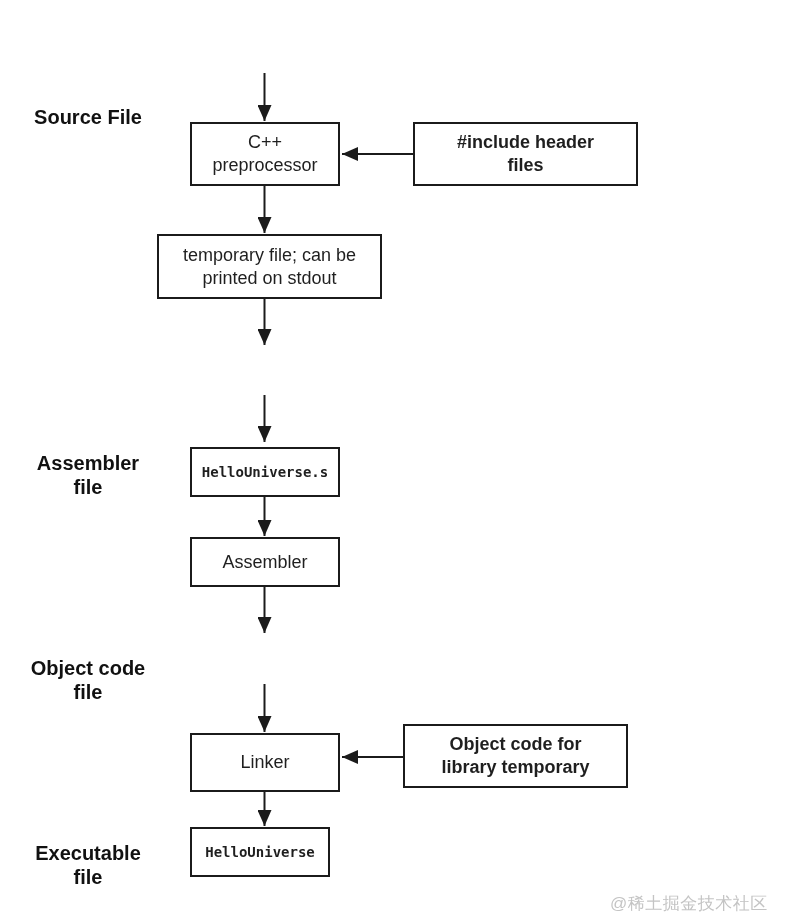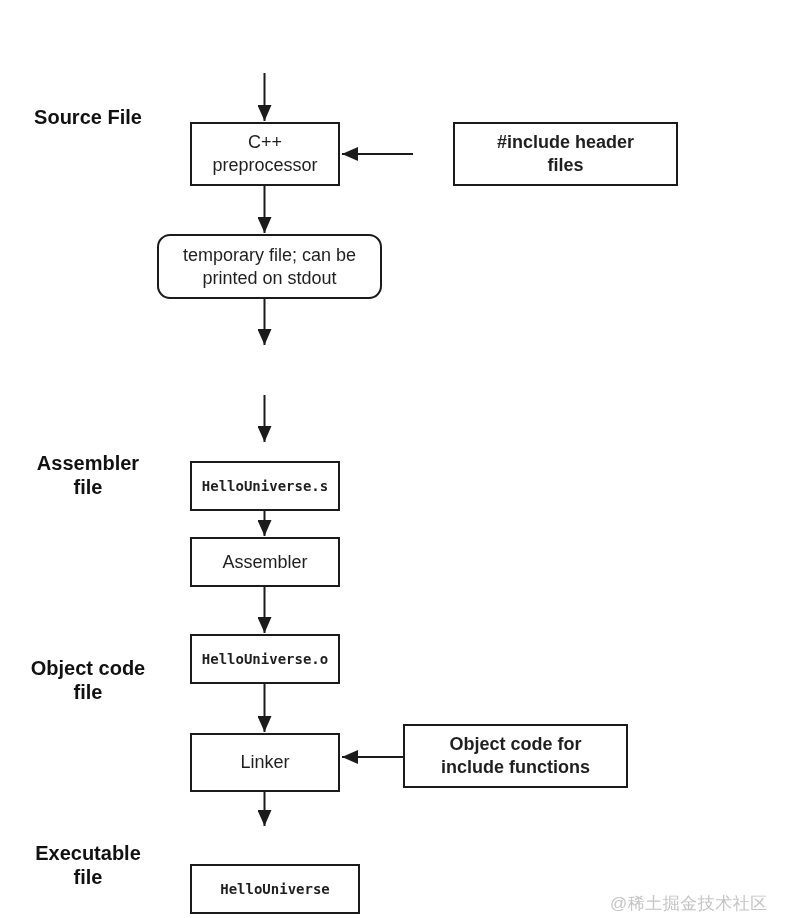--- a/index.html
+++ b/index.html
@@ -43,29 +43,29 @@
     font-weight: bold;
     font-size: 20px;
     line-height: 24px;
     color: #111111;
     white-space: pre-line;
   }
 
   
   #box-cpp          { left: 190px; top: 27px;  width: 150px; height: 46px; }
   #box-preprocessor { left: 190px; top: 122px; width: 150px; height: 64px; }
-  #box-include      { left: 413px; top: 122px; width: 225px; height: 64px; margin-left: 40px; }
-  #box-temp         { left: 157px; top: 234px; width: 225px; height: 65px; border-radius: 13px; }
+  #box-include      { left: 413px; top: 122px; width: 225px; height: 64px; }
+  #box-temp         { left: 157px; top: 234px; width: 225px; height: 65px; }
   #box-compiler     { left: 190px; top: 346px; width: 150px; height: 49px; }
-  #box-s            { left: 190px; top: 461px; width: 150px; height: 50px; }
+  #box-s            { left: 190px; top: 447px; width: 150px; height: 50px; }
   #box-assembler    { left: 190px; top: 537px; width: 150px; height: 50px; }
   #box-o            { left: 190px; top: 634px; width: 150px; height: 50px; }
   #box-linker       { left: 190px; top: 733px; width: 150px; height: 59px; }
   #box-objlib       { left: 403px; top: 724px; width: 225px; height: 64px; }
-  #box-exe          { left: 190px; top: 827px; width: 170px; height: 50px; margin-top: 37px; }
+  #box-exe          { left: 190px; top: 827px; width: 140px; height: 50px; }
 
   
   #label-source     { top: 92px; margin-top: 13px; }
   #label-assembler  { top: 451px; }
   #label-object     { top: 656px; }
   #label-executable { top: 841px; }
 
   .watermark {
     position: absolute;
     left: 610px; top: 892px;
@@ -113,24 +113,23 @@
 files</div>
 
   <div class="node" id="box-temp">temporary file; can be
 printed on stdout</div>
 
 
   <div class="node mono" id="box-s">HelloUniverse.s</div>
 
   <div class="node" id="box-assembler">Assembler</div>
 
-  <div class="node mono" id="box-o">HelloUniverse.o</div>
 
   <div class="node" id="box-linker">Linker</div>
 
   <div class="node callout" id="box-objlib">Object code for
-include functions</div>
+library temporary</div>
 
   <div class="node mono" id="box-exe">HelloUniverse</div>
 
   <div class="watermark">@稀土掘金技术社区</div>
 
 </div>
 
 </body></html>

